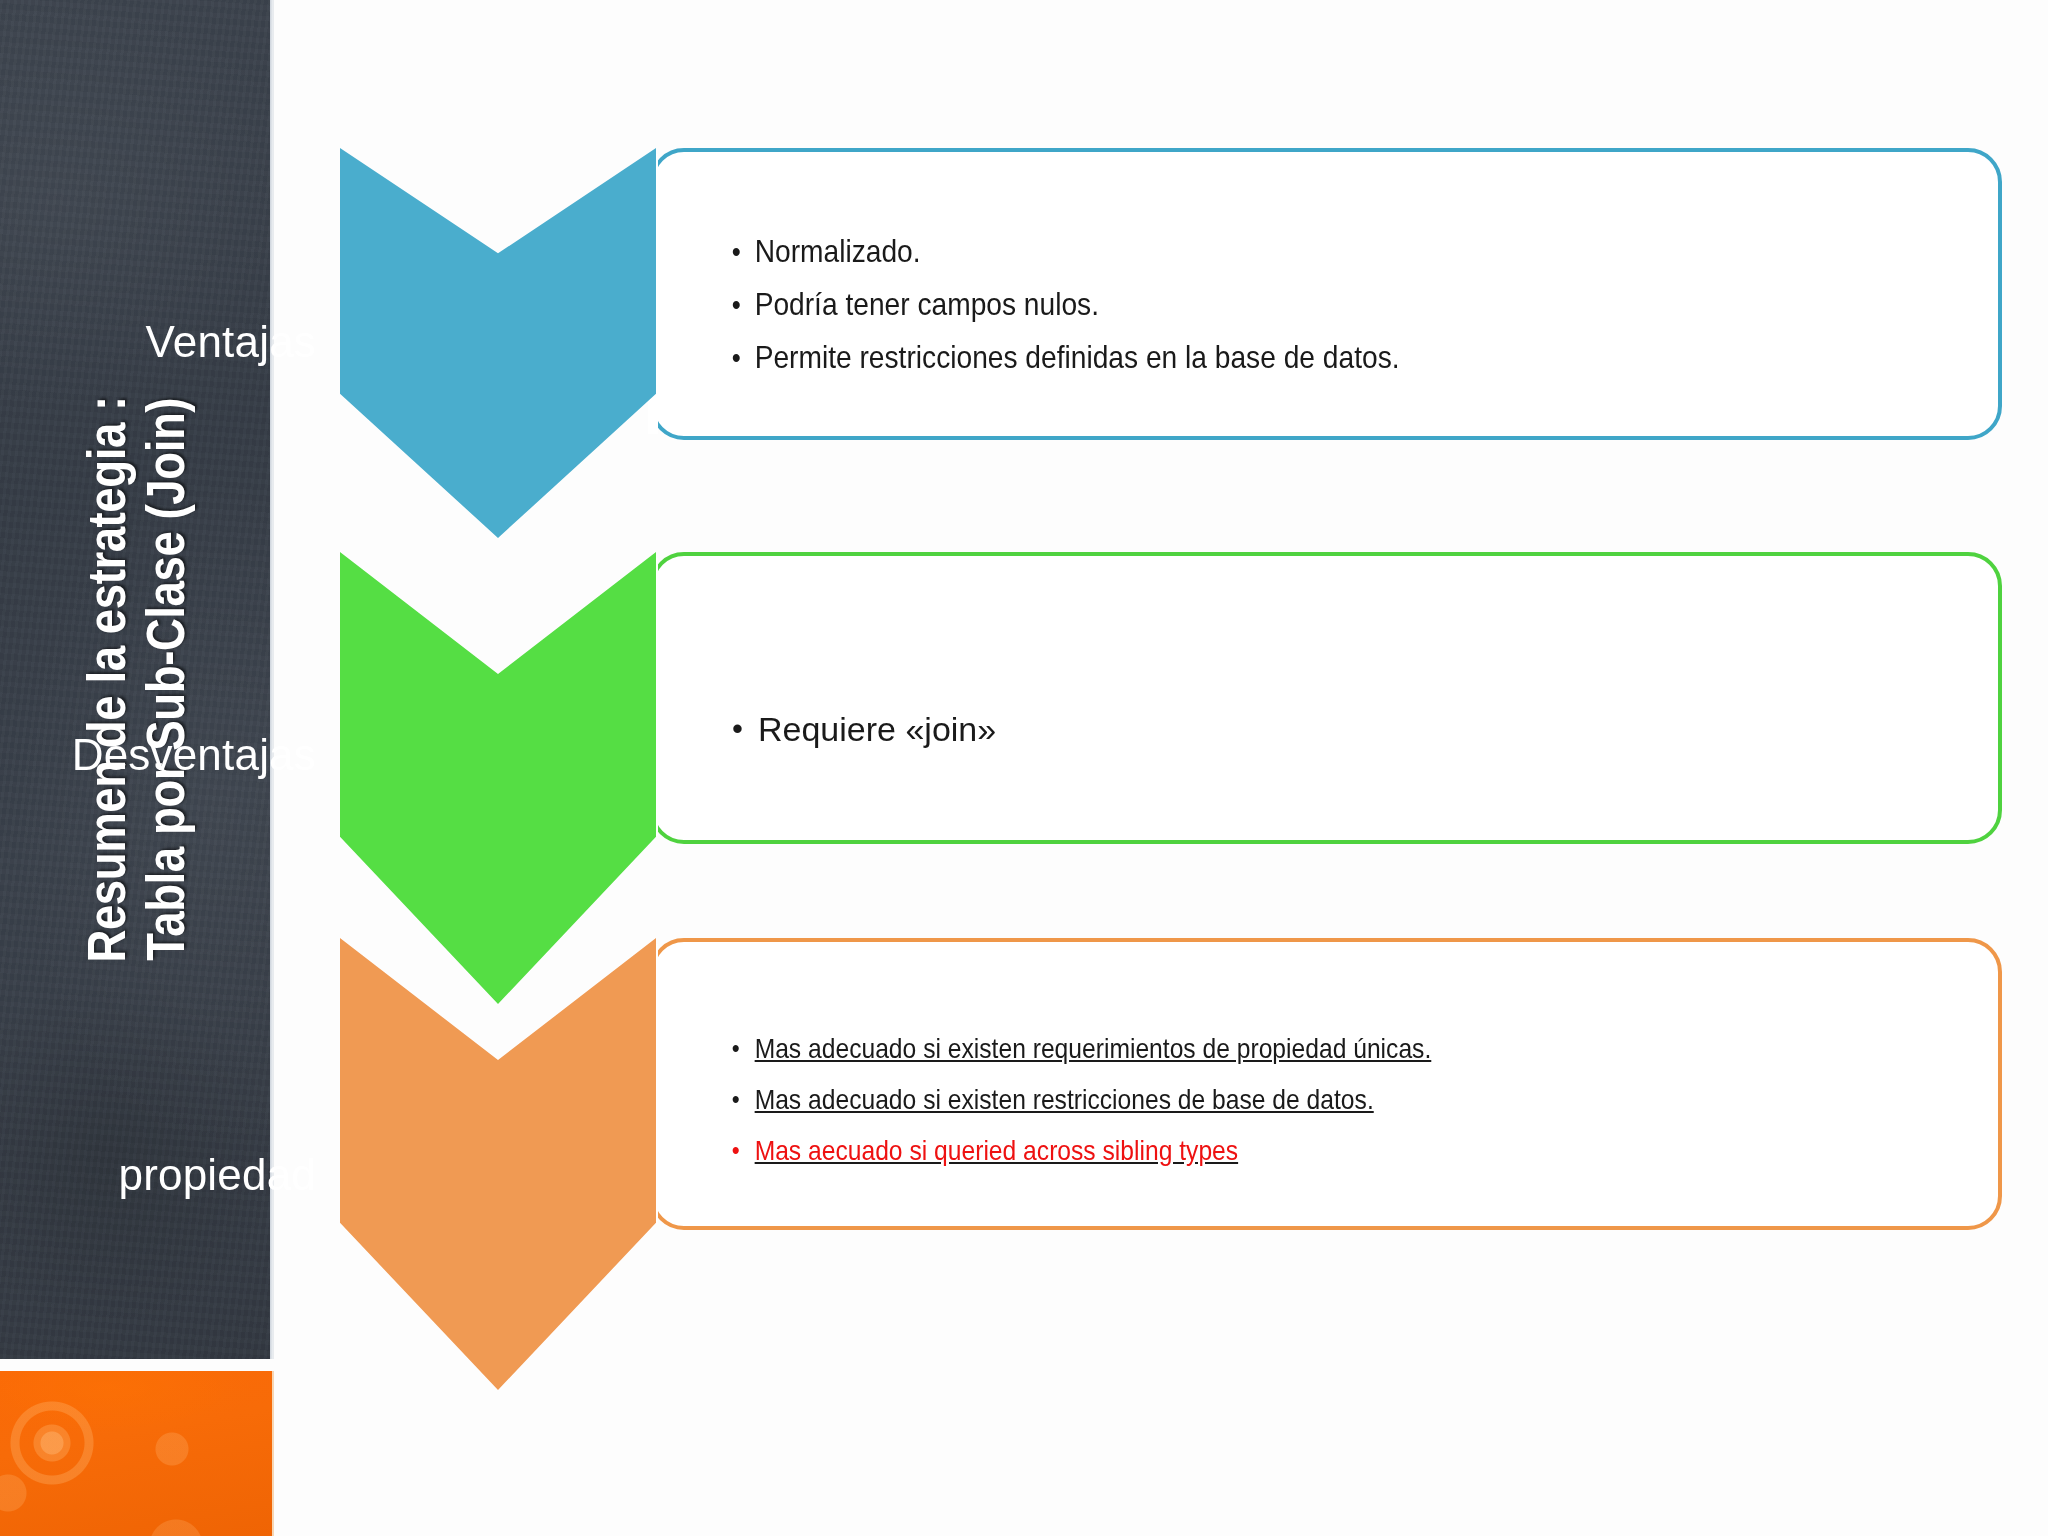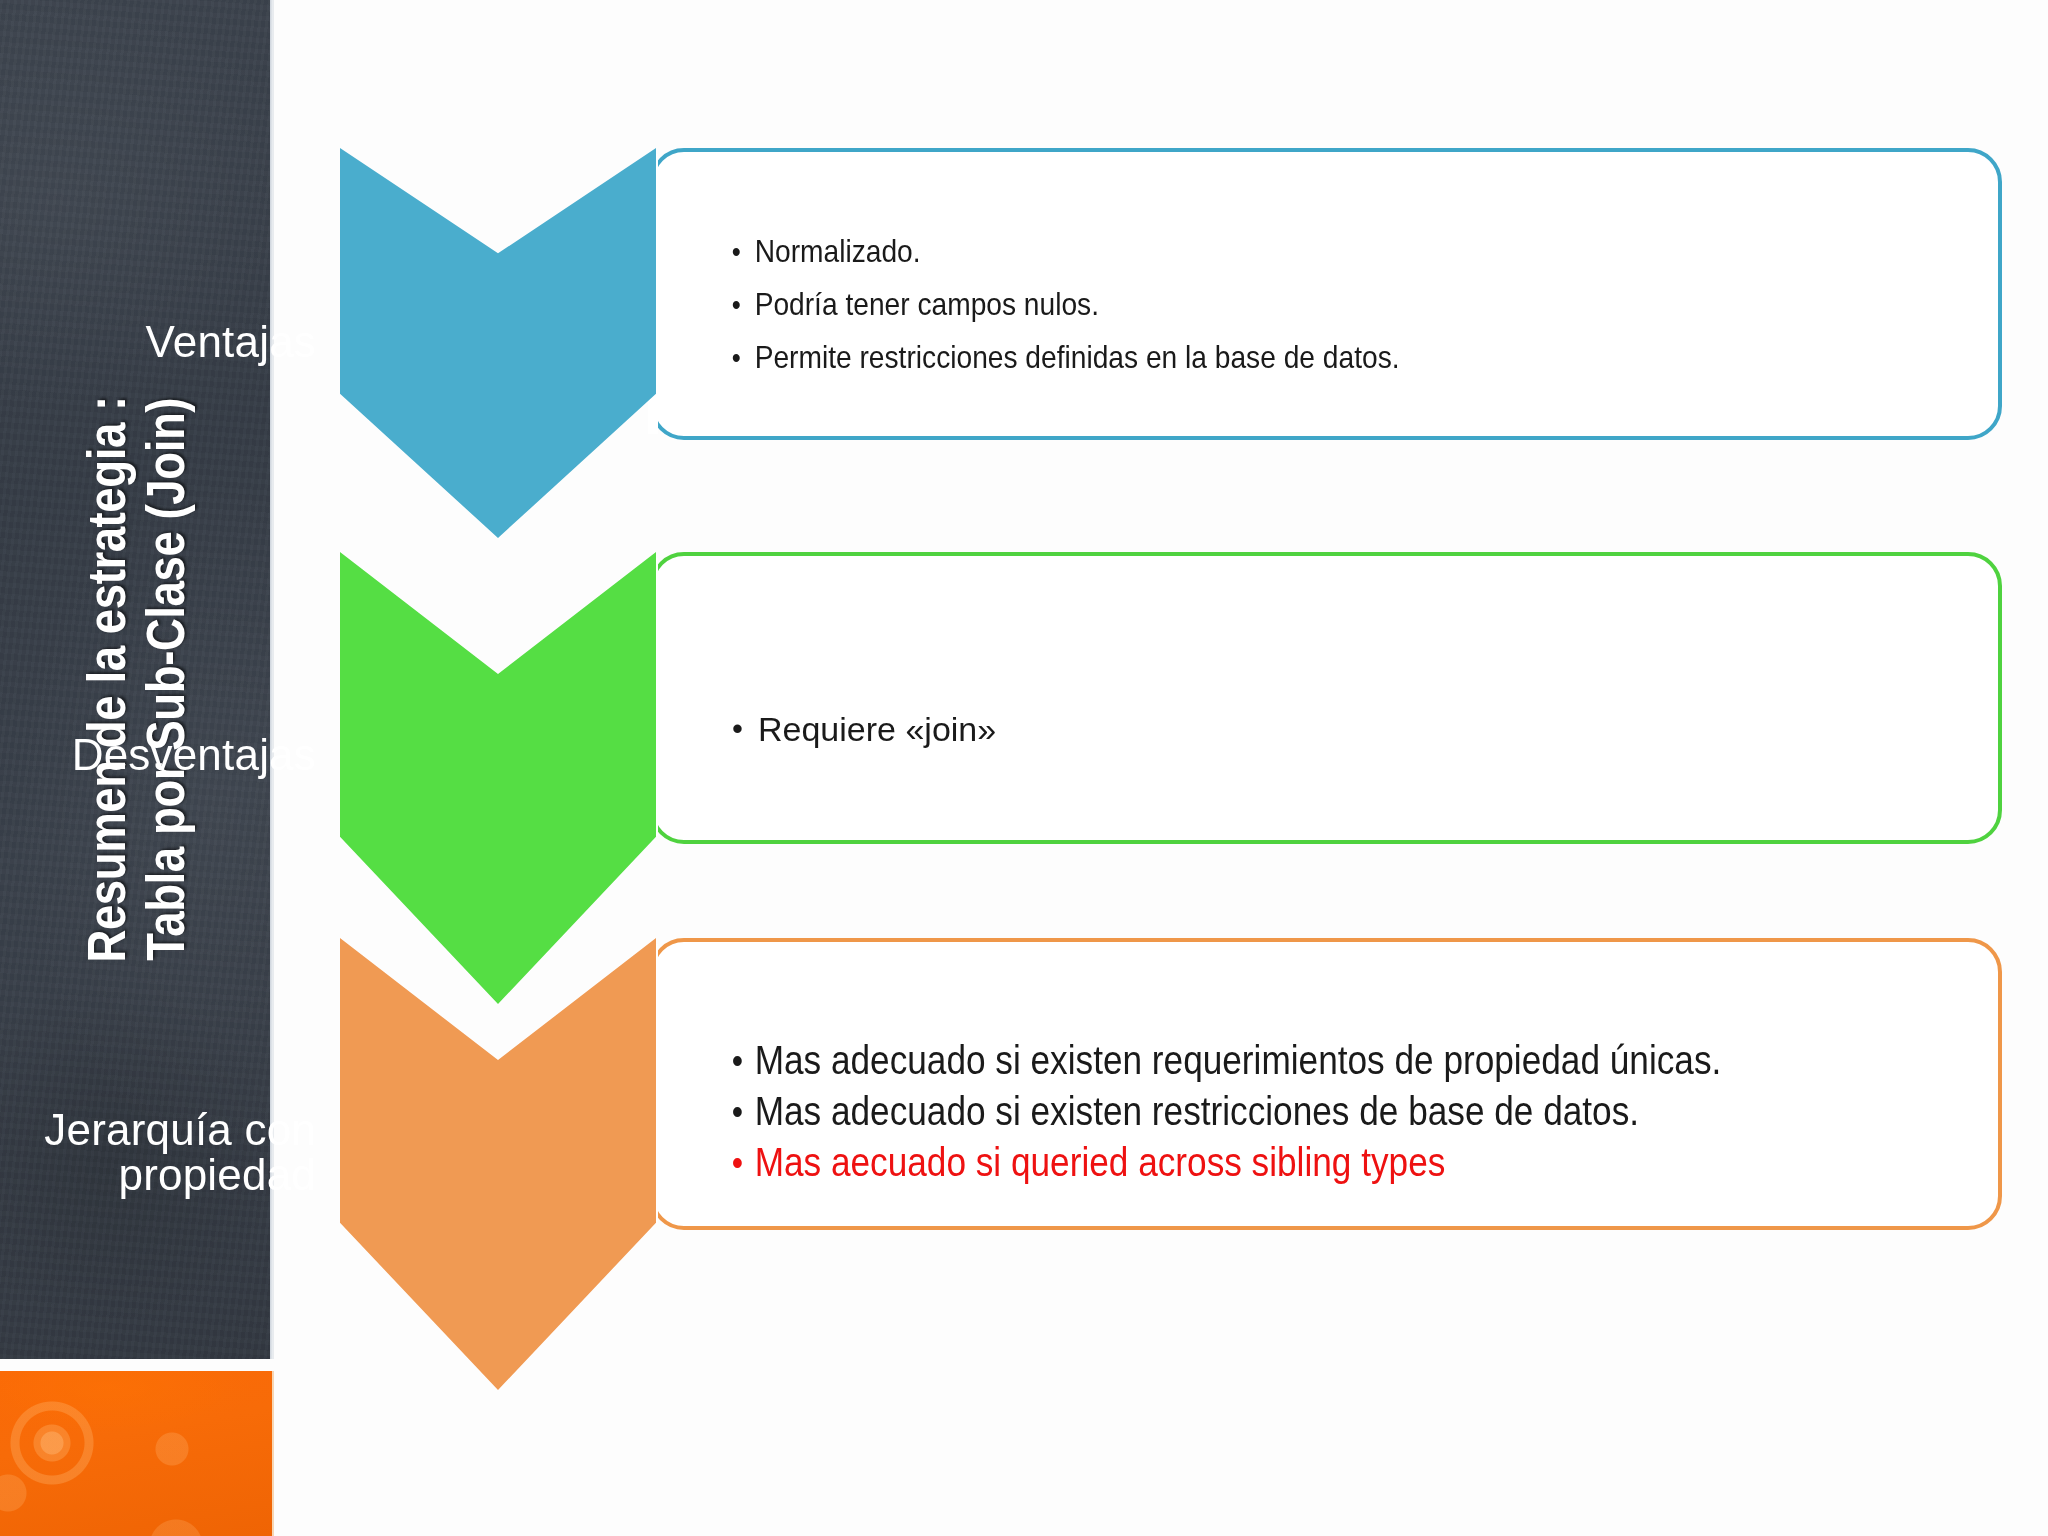--- a/index.html
+++ b/index.html
@@ -136,21 +136,21 @@
   #row-green .chev-label{top:733px;}
   #row-green .box{left:650px;top:552px;width:1352px;height:292px;border-color:#4fd23f;}
   #row-green .box-mask{left:648px;top:558px;width:10px;height:280px;}
   #row-green .bullets{left:690px;top:672px;font-size:34px;line-height:46px;}
 
   
   #row-orange .chev{left:340px;top:938px;height:452px;background:#f09a53;}
   #row-orange .chev-label{top:1108px;}
   #row-orange .box{left:650px;top:938px;width:1352px;height:292px;border-color:#ef9749;}
   #row-orange .box-mask{left:648px;top:944px;width:10px;height:280px;}
-  #row-orange .bullets{left:690px;top:995px;font-size:40px;line-height:51px;}
+  #row-orange .bullets{left:690px;top:995px;font-size:28px;line-height:51px;text-decoration:underline;}
 </style>
 </head>
 <body>
 
 <div class="slide">
 
   <div class="sidebar"></div>
   <div class="sidebar-edge"></div>
   <div class="side-title-wrap">
     <div class="side-title">
@@ -180,21 +180,21 @@
     <ul class="bullets">
       <li>Requiere «join»</li>
     </ul>
   </div>
 
   <div class="row" id="row-orange">
     <div class="box"></div>
     <div class="box-mask"></div>
     <div class="chev"></div>
     <div class="chev-label">
-      <span>Jerarquía con</span><br>
+      <br>
       <span>propiedad</span>
     </div>
     <ul class="bullets narrow">
       <li>Mas adecuado si existen requerimientos de propiedad únicas.</li>
       <li>Mas adecuado si existen restricciones de base de datos.</li>
       <li class="red">Mas aecuado si queried across sibling types</li>
     </ul>
   </div>
 
 </div>

